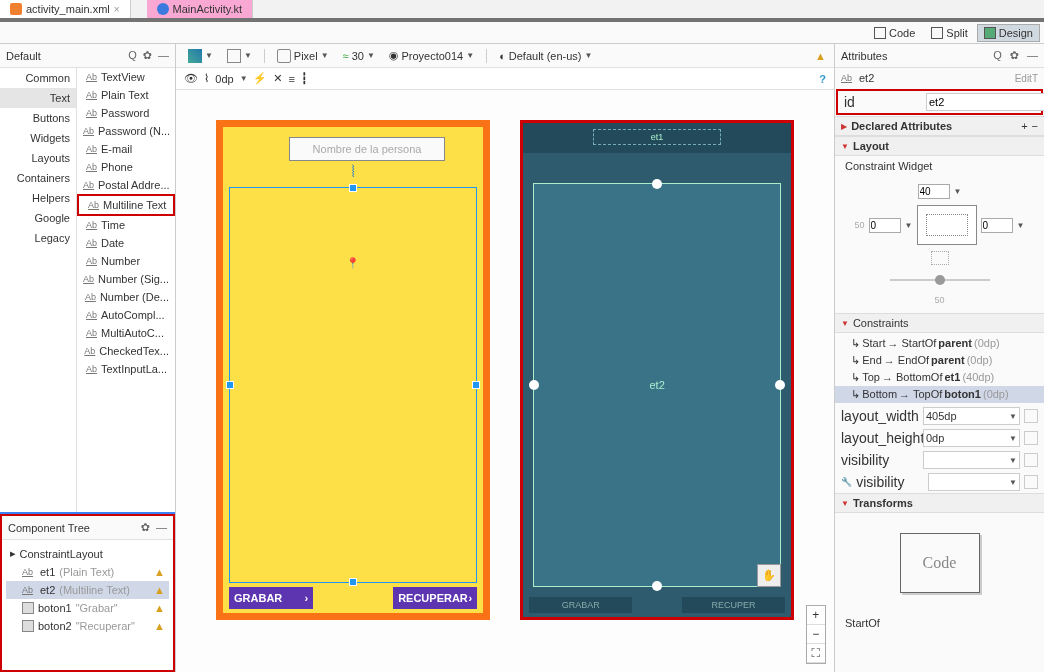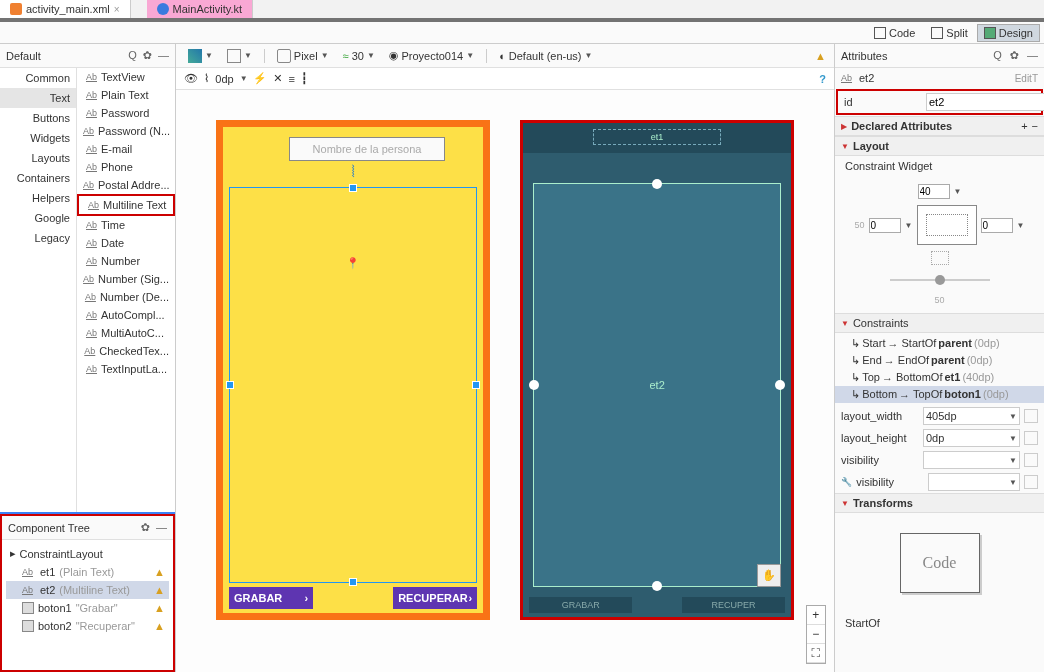--- a/index.html
+++ b/index.html
@@ -73,21 +73,21 @@
 .pin-marker { position: absolute; top: 130px; left: 50%; transform: translateX(-50%); color: #777; }
 .zoom-ctrl { position: absolute; bottom: 8px; right: 8px; background: #fff; border: 1px solid #aaa; display: flex; flex-direction: column; }
 .zoom-ctrl div { padding: 2px 5px; cursor: pointer; border-bottom: 1px solid #ddd; font-size: 12px; text-align: center; }
 
 .right-panel { width: 210px; border-left: 1px solid #ccc; background: #fafafa; display: flex; flex-direction: column; overflow-y: auto; }
 .attr-header { height: 24px; display: flex; align-items: center; padding: 0 6px; border-bottom: 1px solid #ddd; }
 .attr-header .tools { margin-left: auto; display: flex; gap: 8px; color: #666; }
 .attr-row { display: flex; align-items: center; padding: 2px 6px; gap: 4px; min-height: 20px; }
 .attr-row.highlight { border: 2px solid #c00; margin: 1px; }
 .attr-row input { flex: 1; border: 1px solid #ccc; padding: 2px; background: #fff; font-size: 11px; }
-.attr-label { width: 78px; flex-shrink: 0; font-size: 11px; }
+.attr-label { width: 78px; flex-shrink: 0; font-size: 14px; }
 .section { padding: 3px 6px; background: #f0f0f0; font-weight: normal; display: flex; align-items: center; gap: 4px; border-top: 1px solid #ddd; border-bottom: 1px solid #ddd; }
 .section .arrow { font-size: 8px; color: #c33; }
 .mini-edit { color: #999; text-align: right; flex: 1; font-size: 10px; }
 
 .constraint-widget { padding: 8px; display: flex; flex-direction: column; align-items: center; gap: 6px; }
 .cw-box { width: 60px; height: 40px; border: 1px solid #888; position: relative; background: #fff; }
 .cw-inner { position: absolute; inset: 8px; border: 1px dotted #888; }
 .cw-input { width: 32px; font-size: 10px; padding: 1px; border: 1px solid #aaa; }
 .cw-row { display: flex; align-items: center; gap: 4px; }
 .slider-line { width: 100px; height: 2px; background: #ccc; margin: 8px 0; position: relative; }

